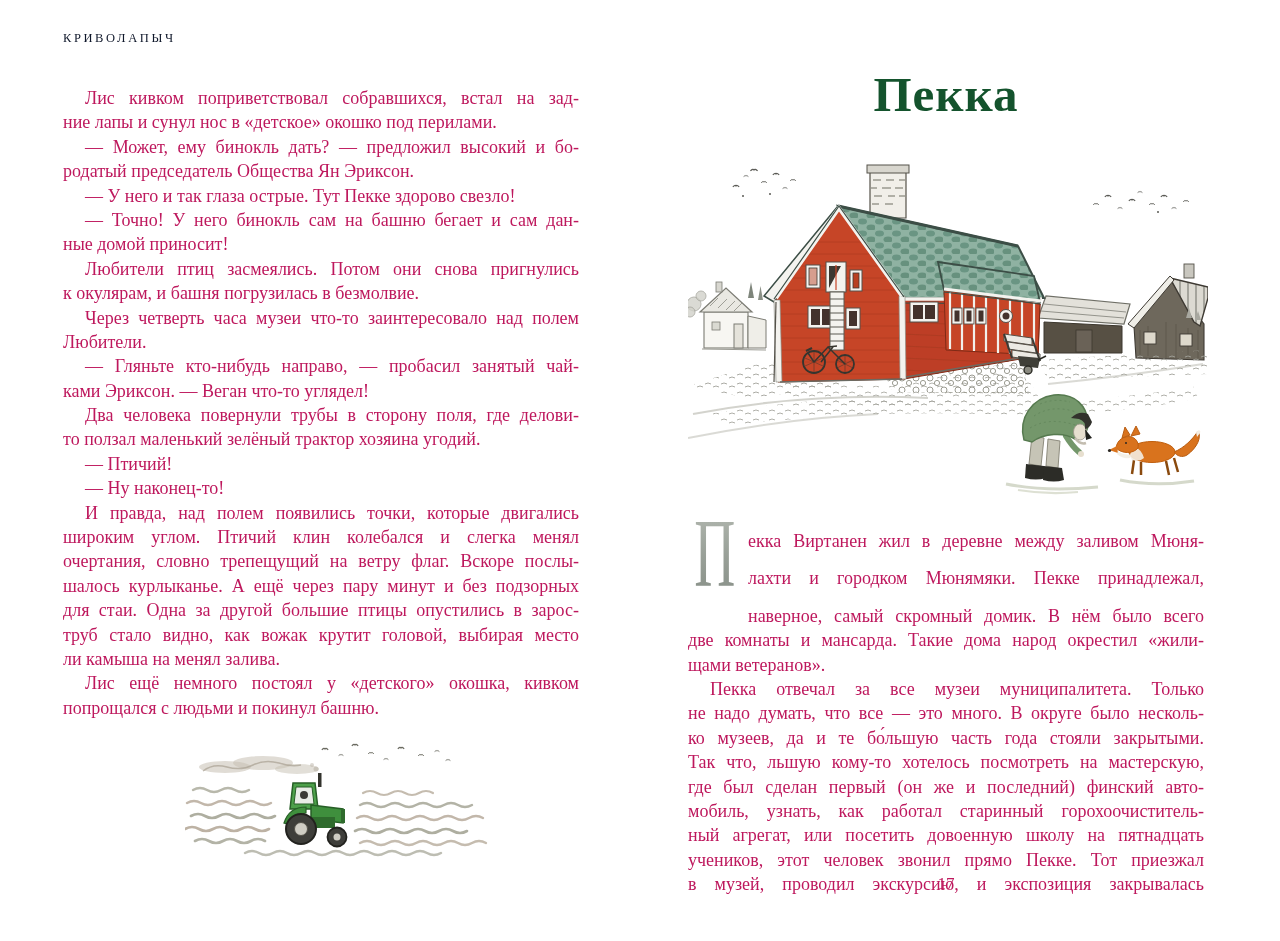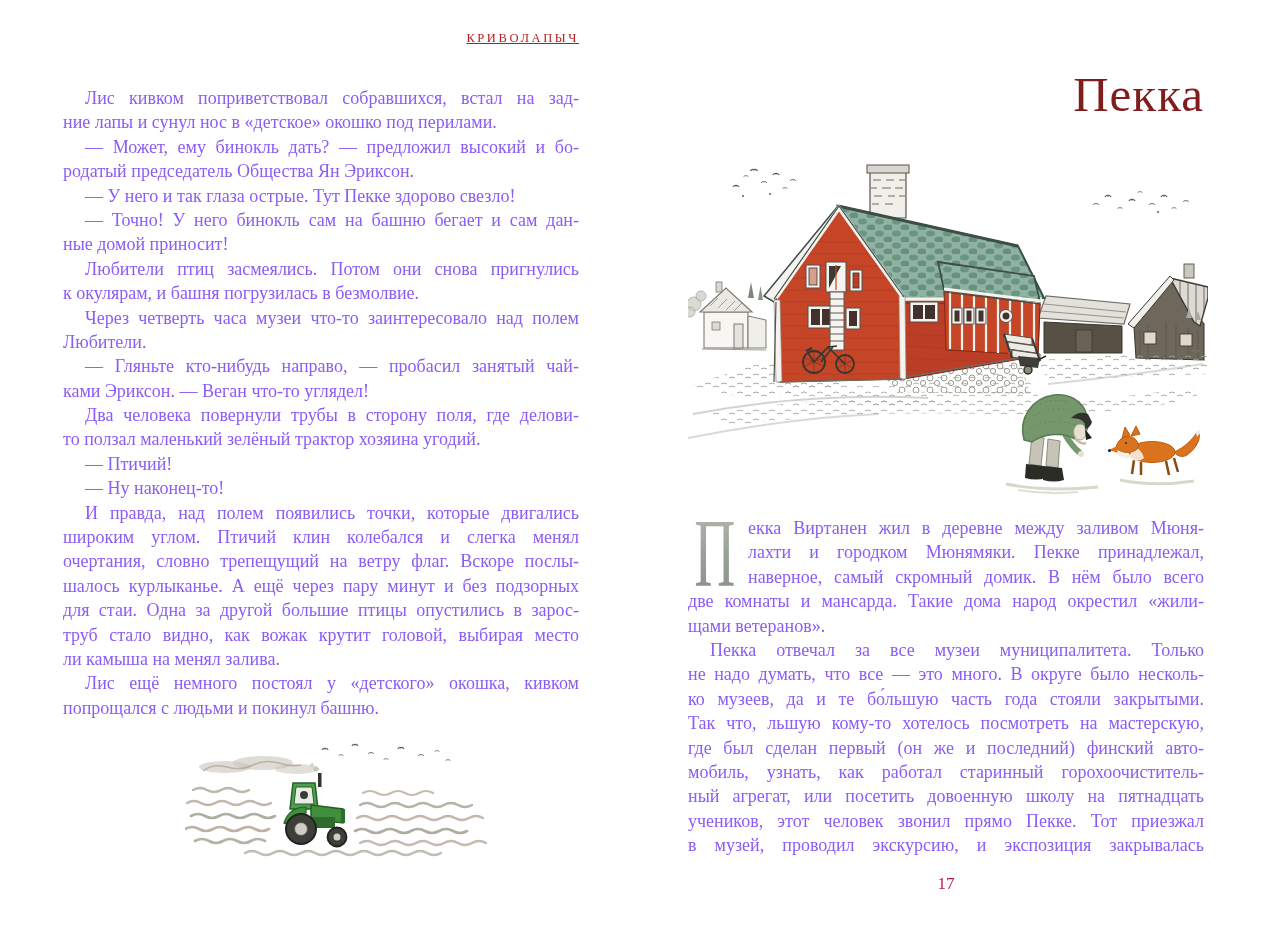--- a/index.html
+++ b/index.html
@@ -3,38 +3,38 @@
 <meta charset="utf-8">
 <style>
   html,body{margin:0;padding:0;}
   body{
     width:1280px;height:941px;position:relative;overflow:hidden;
     background:#ffffff;color:#2b2b2b;
     font-family:"Liberation Serif", serif;
   }
   .abs{position:absolute;}
   .running-header{
-    left:63px;top:31px;width:516px;text-align:right;
-    font-size:12.5px;letter-spacing:2.6px;color:#b91c1c;text-decoration:underline;
+    left:63px;top:31px;width:516px;text-align:left;
+    font-size:12.5px;letter-spacing:2.6px;color:#0f172a;
   }
   .chapter-title{
-    left:688px;top:66px;width:516px;text-align:right;
-    font-size:49px;font-weight:400;color:#7f1d1d;letter-spacing:1px;
+    left:688px;top:66px;width:516px;text-align:center;
+    font-size:49px;font-weight:700;color:#14532d;letter-spacing:1px;
   }
   .textcol{width:516px;}
   #left-text{left:63px;top:86px;}
   #right-text{left:688px;top:516px;}
   .ln{
     height:24.4px;line-height:24.4px;font-size:18px;
     text-align:justify;text-align-last:justify;
-    white-space:normal;color:#8b5cf6;
+    white-space:normal;color:#be185d;
   }
   .end{text-align-last:left;}
   .ind{text-indent:22px;}
-  .dc{margin-left:60px;}
+  .dc{margin-left:60px;margin-top:13px;}
   .page-number{
     left:688px;top:874px;width:516px;text-align:center;
     font-size:17px;color:#be185d;
   }
   svg{display:block;}
   #dropcap-svg{left:693px;top:520px;}
 </style>
 </head>
 <body>
 

